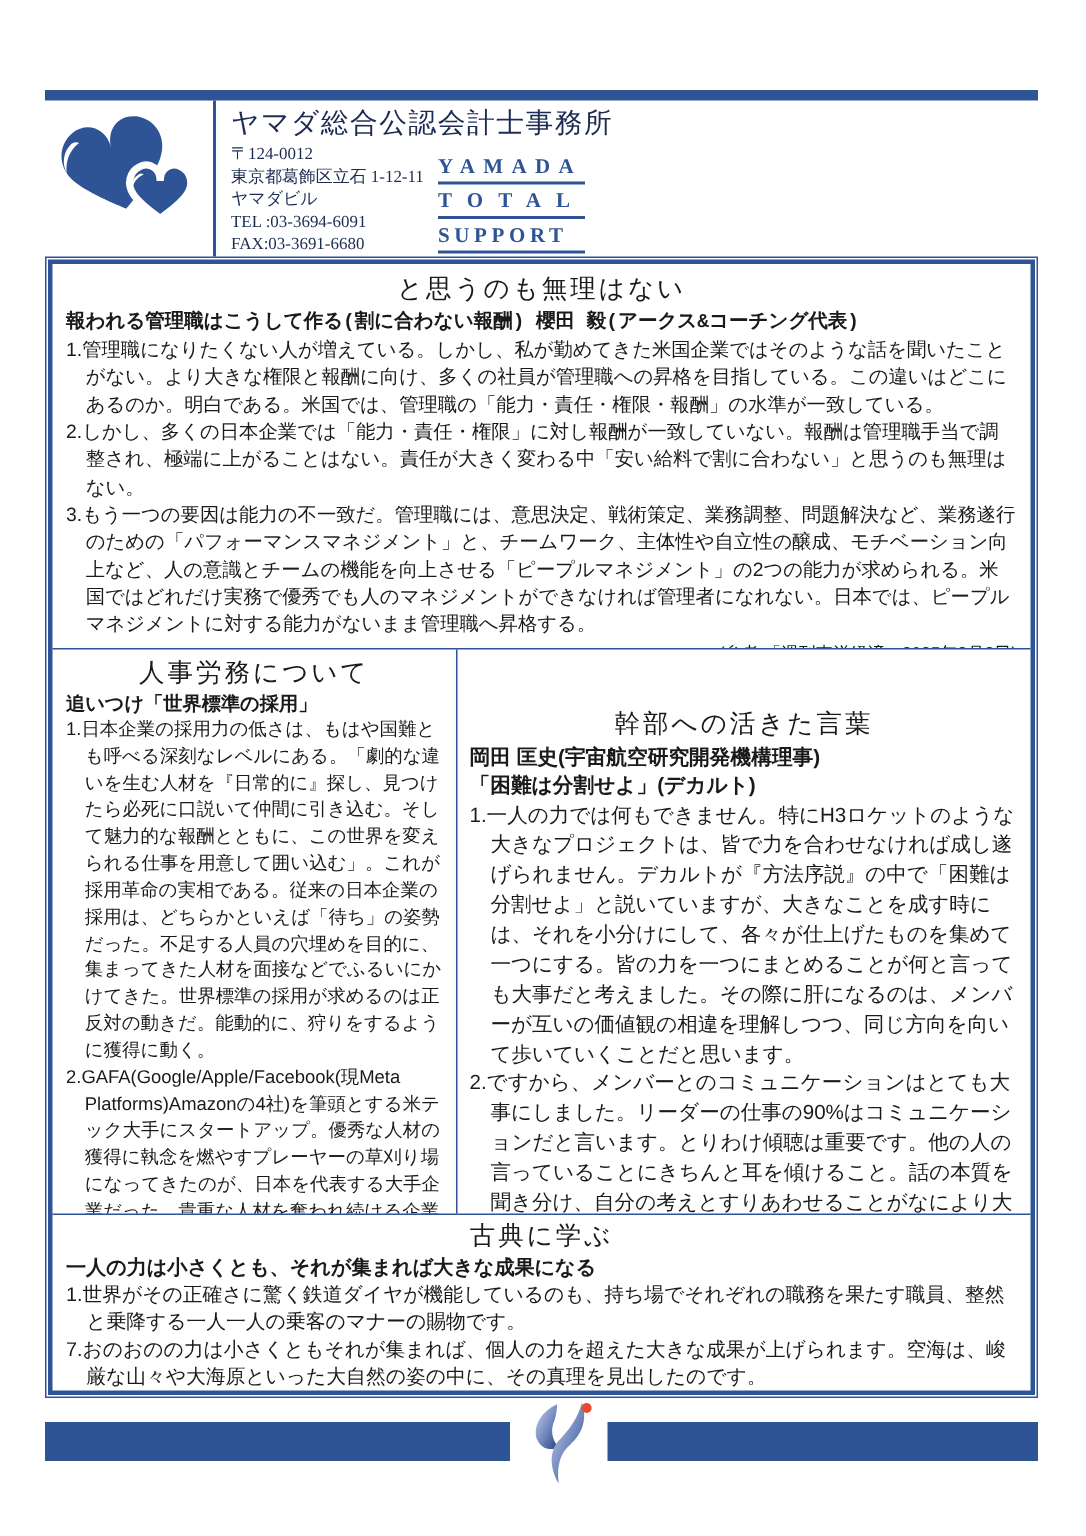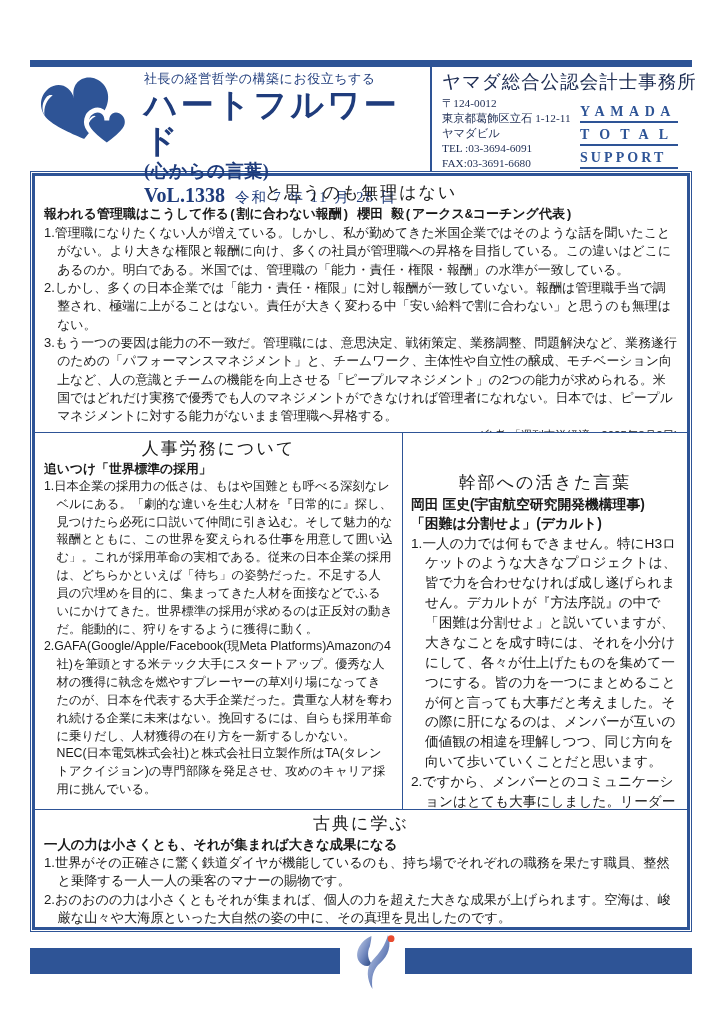--- a/index.html
+++ b/index.html
@@ -39,21 +39,21 @@
   .lead { font-weight:bold; }
   .para { padding-left:1.02em; text-indent:-1.02em; }
   .ref { text-align:right; font-size:11.5px; }
 
   .sec-leaders { height:256px; padding:3px 9px 2px; overflow:hidden; }
   .sec-leaders .lead { font-size:13px; margin-bottom:1px;font-family:Liberation Mono, monospace; }
   .sec-leaders .para { font-size:12.9px; line-height:1.42; }
   .sec-leaders .ref { margin-top:3px; }
 
   .cols { display:flex; height:378px; border-top:1px solid #2e5496; border-bottom:1px solid #2e5496; }
-  .col-left { width:368px; border-right:1px solid #2e5496; padding:2px 9px 4px 9px;
+  .col-left { width:270px; border-right:1px solid #2e5496; padding:2px 9px 4px 9px;
               display:flex; flex-direction:column; overflow:hidden; }
   .col-left .lead { font-size:12.8px; }
   .col-left .para { font-size:12.3px; line-height:1.45; }
   .col-right { flex:1; padding:2px 8px 4px 8px; display:flex; flex-direction:column; overflow:hidden;margin-top:34px; }
   .col-right .lead { font-size:13.8px; line-height:1.4; }
   .col-right .para { font-size:13.7px; line-height:1.45; }
 
   .sec-classics { flex:1; padding:2px 9px 2px; overflow:hidden; }
   .sec-classics .section-title { margin-top:0; }
   .sec-classics .lead { font-size:13.4px; }
@@ -80,29 +80,20 @@
             <path d="M55 30 C55 12 40 4 27 10 C12 17 8 35 18 49 C27 62 55 82 55 82 C55 82 83 62 92 49 C102 35 98 17 83 10 C70 4 55 12 55 30 Z" fill="#2e5496"></path>
             <path d="M23 19 C15 24 12 33 14 41 C15.5 31 21 23.5 30 19.5 C27.5 17.5 25 18 23 19 Z" fill="#fff"></path>
           </g>
           <g transform="translate(58 40) scale(0.60)">
             <path d="M55 30 C55 12 40 4 27 10 C12 17 8 35 18 49 C27 62 55 82 55 82 C55 82 83 62 92 49 C102 35 98 17 83 10 C70 4 55 12 55 30 Z" fill="#2e5496" stroke="#fff" stroke-width="10"></path>
             <path d="M25 21 C17 26 14 34 16 42 C17.5 32 23 25 32 21 C29.5 19 27 20 25 21 Z" fill="#fff"></path>
           </g>
         </svg>
       </div>
 
-      <div class="title-cell">
-        <div class="tagline">社長の経営哲学の構築にお役立ちする</div>
-        <div class="main-title">ハートフルワード</div>
-        <div class="subtitle">(心からの言葉)</div>
-        <div class="vol-row">
-          <span class="vol">VoL.1338</span>
-          <span class="issue-date">令和 7 年 11 月 28 日</span>
-        </div>
-      </div>
 
       <div class="office-cell">
         <div class="office-name">ヤマダ総合公認会計士事務所</div>
         <div class="office-body">
           <div class="office-details">
             <div>〒124-0012</div>
             <div>東京都葛飾区立石 1-12-11</div>
             <div>ヤマダビル</div>
             <div>TEL :03-3694-6091</div>
             <div>FAX:03-3691-6680</div>
@@ -143,21 +134,21 @@
             <div class="para">1.一人の力では何もできません。特にH3ロケットのような大きなプロジェクトは、皆で力を合わせなければ成し遂げられません。デカルトが『方法序説』の中で「困難は分割せよ」と説いていますが、大きなことを成す時には、それを小分けにして、各々が仕上げたものを集めて一つにする。皆の力を一つにまとめることが何と言っても大事だと考えました。その際に肝になるのは、メンバーが互いの価値観の相違を理解しつつ、同じ方向を向いて歩いていくことだと思います。</div>
             <div class="para">2.ですから、メンバーとのコミュニケーションはとても大事にしました。リーダーの仕事の90%はコミュニケーションだと言います。とりわけ傾聴は重要です。他の人の言っていることにきちんと耳を傾けること。話の本質を聞き分け、自分の考えとすりあわせることがなにより大事です。</div>
 
           </div>
         </div>
 
         <div class="sec-classics">
           <div class="section-title">古典に学ぶ</div>
           <div class="lead">一人の力は小さくとも、それが集まれば大きな成果になる</div>
           <div class="para">1.世界がその正確さに驚く鉄道ダイヤが機能しているのも、持ち場でそれぞれの職務を果たす職員、整然と乗降する一人一人の乗客のマナーの賜物です。</div>
-          <div class="para">2.おのおのの力は小さくともそれが集まれば、個人の力を超えた大きな成果が上げられます。空海は、峻厳な山々や大海原といった大自然の姿の中に、その真理を見出したのです。</div>
+          <div class="para">7.おのおのの力は小さくともそれが集まれば、個人の力を超えた大きな成果が上げられます。空海は、峻厳な山々や大海原といった大自然の姿の中に、その真理を見出したのです。</div>
 
         </div>
 
       </div>
     </div>
 
     <div class="footer">
       <div class="footer-bar-left"></div>
       <div class="footer-bar-right"></div>
       <svg class="footer-logo" viewBox="0 0 100 112" aria-hidden="true">

